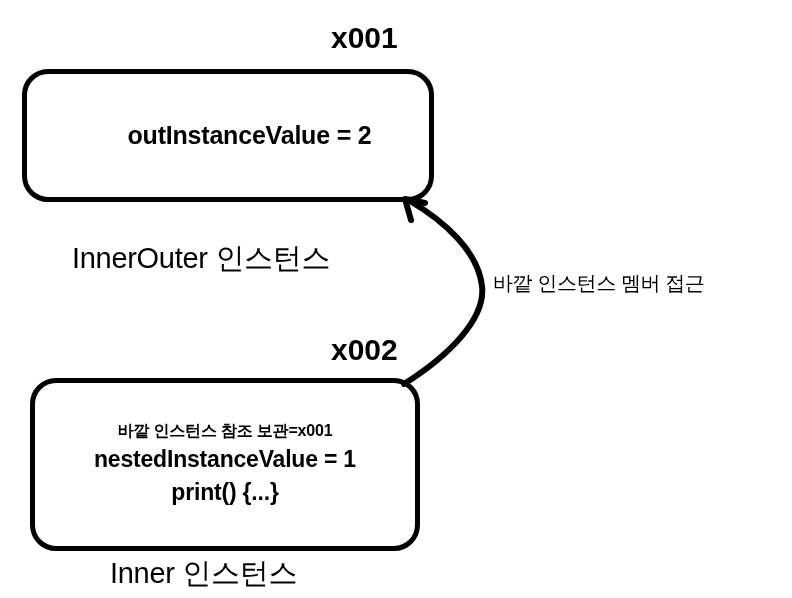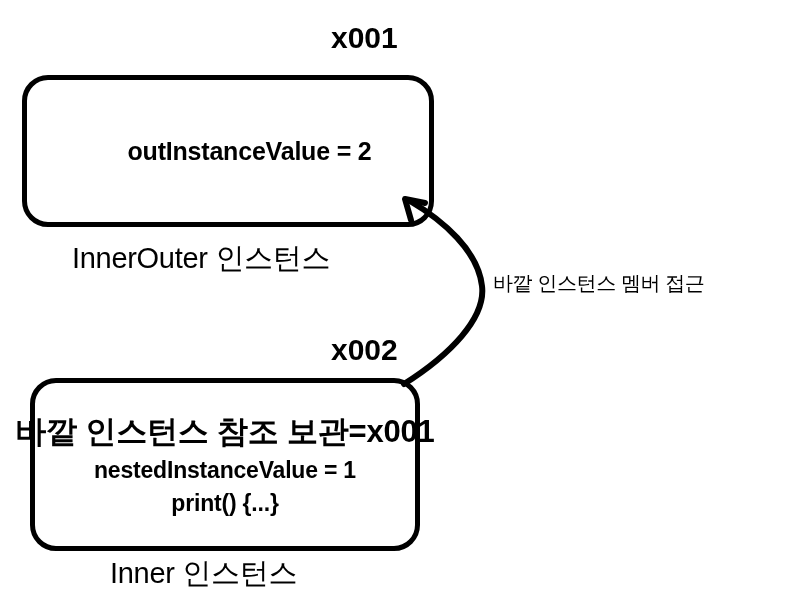--- a/index.html
+++ b/index.html
@@ -27,23 +27,23 @@
     border-radius: 26px;
     background: #ffffff;
     display: flex;
     flex-direction: column;
     align-items: center;
     justify-content: center;
     text-align: center;
   }
   #outer-box {
     left: 22px;
-    top: 75px;
+    top: 69px;
     width: 412px;
-    height: 152px;
+    height: 133px;
     padding-left: 43px;
   }
   #inner-box {
     left: 30px;
     top: 378px;
     width: 390px;
     height: 173px;
   }
 
   .box-line {
@@ -51,21 +51,21 @@
     font-size: 25px;
     line-height: 1.30;
     letter-spacing: -0.2px;
     white-space: nowrap;
   }
   #inner-box .box-line {
     font-size: 23px;
     line-height: 1.42;
   }
   #inner-box .box-line.first {
-    font-size: 31px;
+    font-size: 16px;
   }
 
   
   .addr-tag {
     position: absolute;
     font-weight: bold;
     font-size: 30px;
     letter-spacing: 0px;
     white-space: nowrap;
   }

